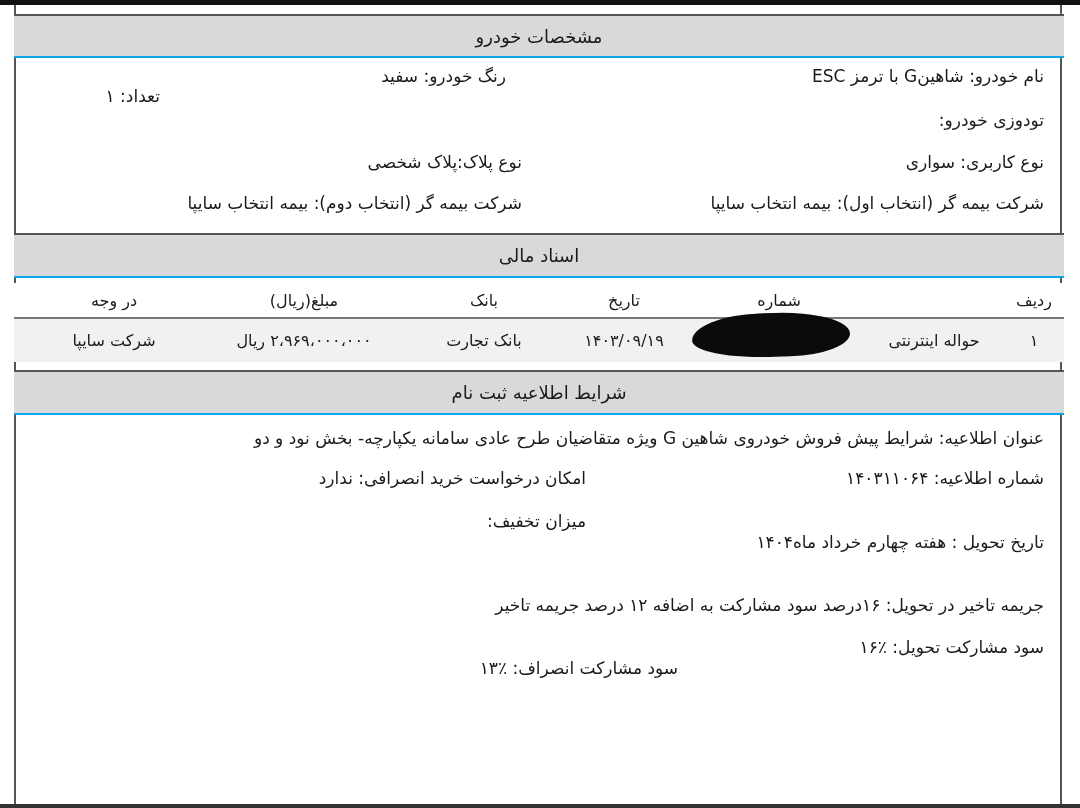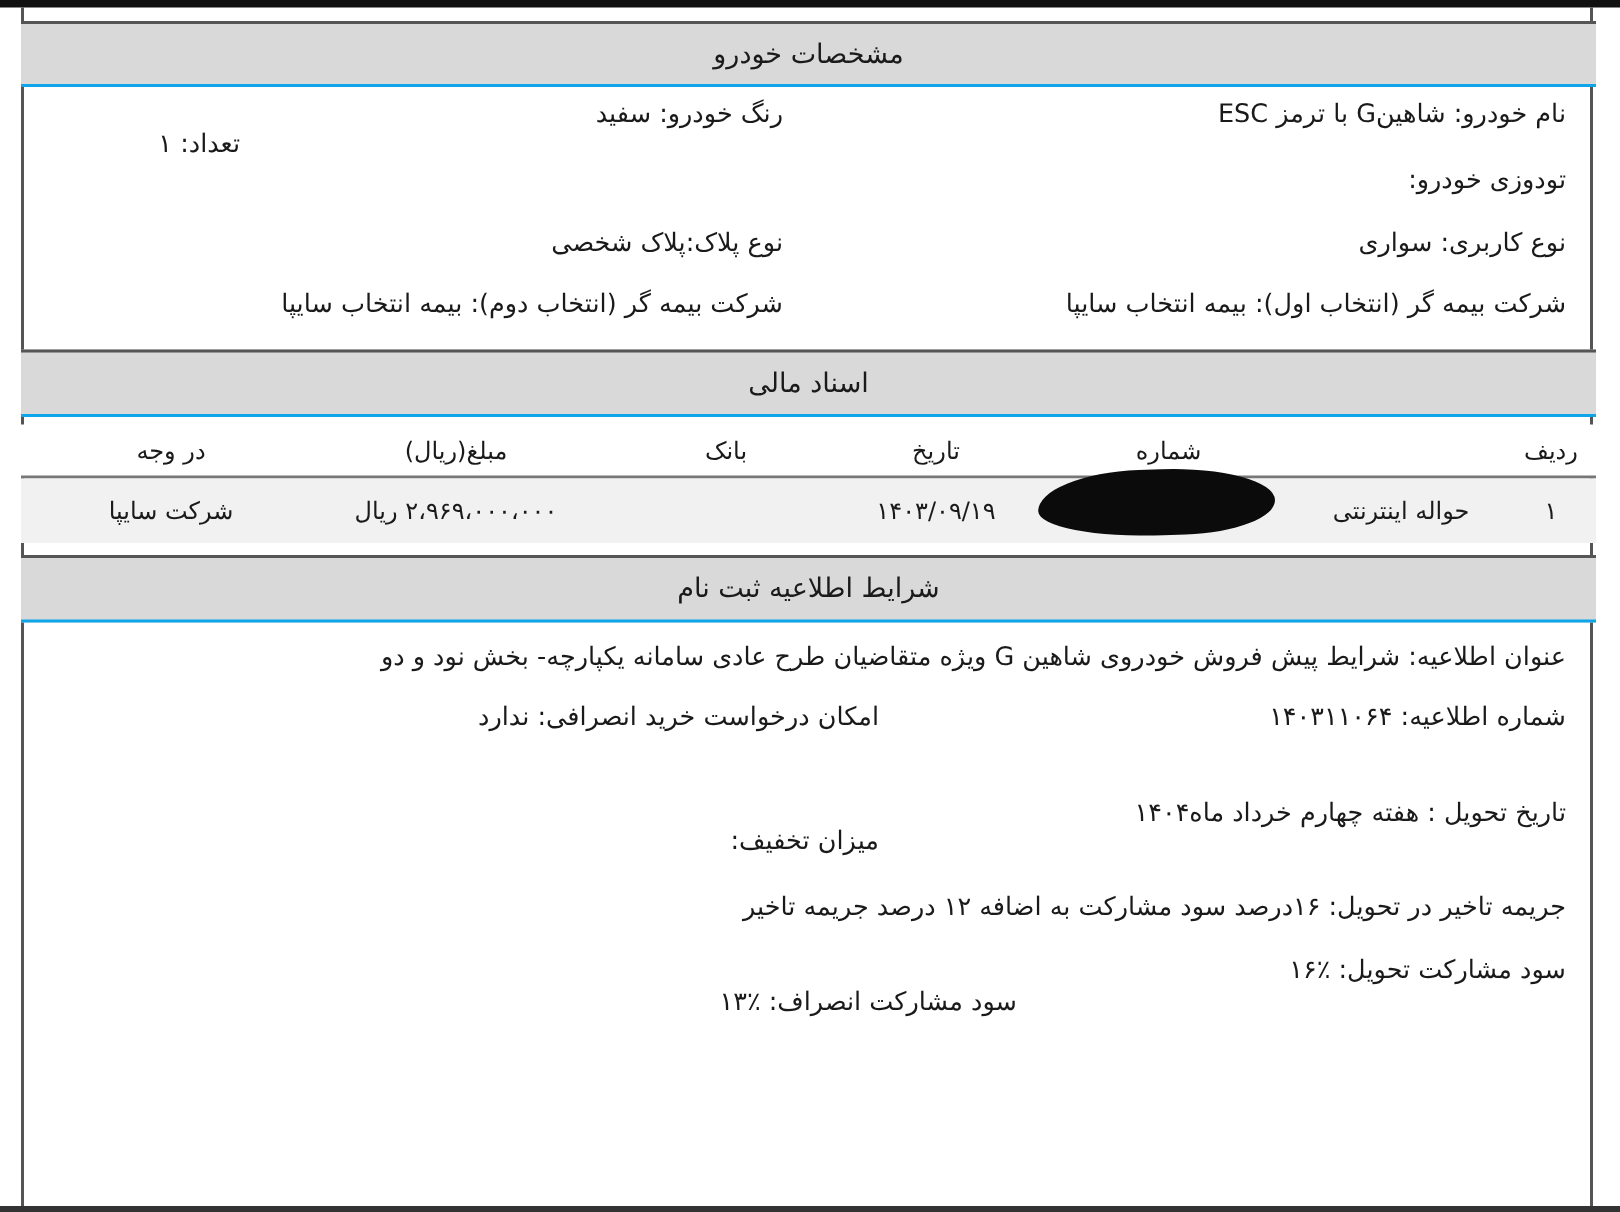--- a/index.html
+++ b/index.html
@@ -40,21 +40,21 @@
 <body>
 
 <div class="topbar"></div>
 <div class="frame"></div>
 
 <div class="sec-head" style="top:14px;height:44px;">
   <span>مشخصات خودرو</span>
 </div>
 
 <div class="txt" style="right:36px;top:66px;margin-left:32px;">نام خودرو: شاهینG با ترمز ESC</div>
-<div class="txt" style="right:558px;top:66px;">رنگ خودرو: سفید</div>
+<div class="txt" style="right:574px;top:66px;">رنگ خودرو: سفید</div>
 <div class="txt" style="right:920px;top:66px;margin-top:20px;">تعداد: ۱</div>
 <div class="txt" style="right:36px;top:110px;">تودوزی خودرو:</div>
 <div class="txt" style="right:36px;top:152px;">نوع کاربری: سواری</div>
 <div class="txt" style="right:558px;top:152px;">نوع پلاک:پلاک شخصی</div>
 <div class="txt" style="right:36px;top:193px;">شرکت بیمه گر (انتخاب  اول): بیمه انتخاب سایپا</div>
 <div class="txt" style="right:558px;top:193px;">شرکت بیمه گر (انتخاب دوم): بیمه انتخاب سایپا</div>
 
 <div class="sec-head" style="top:233px;height:45px;">
   <span>اسناد مالی</span>
 </div>
@@ -66,31 +66,32 @@
   <div class="cell" style="left:400px;width:140px;">بانک</div>
   <div class="cell" style="left:180px;width:220px;">مبلغ(ریال)</div>
   <div class="cell" style="left:20px;width:160px;">در وجه</div>
 </div>
 
 <div class="tbl-row tbl-data">
   <div class="cell" style="left:990px;width:60px;">۱</div>
   <div class="cell" style="left:850px;width:140px;">حواله اینترنتی</div>
   <div class="cell" style="left:680px;width:170px;"></div>
   <div class="cell" style="left:540px;width:140px;">۱۴۰۳/۰۹/۱۹</div>
+  <div class="cell" style="left:400px;width:140px;">بانک تجارت</div>
   <div class="cell" style="left:180px;width:220px;">۲،۹۶۹،۰۰۰،۰۰۰ ریال</div>
   <div class="cell" style="left:20px;width:160px;">شرکت سایپا</div>
 </div>
 <div class="redact"></div>
 
 <div class="sec-head" style="top:370px;height:45px;">
   <span>شرایط اطلاعیه ثبت نام</span>
 </div>
 
 <div class="txt" style="right:36px;top:428px;">عنوان اطلاعیه: شرایط پیش فروش خودروی شاهین G ویژه متقاضیان طرح عادی سامانه یکپارچه- بخش نود و دو</div>
 <div class="txt" style="right:36px;top:468px;">شماره اطلاعیه: ۱۴۰۳۱۱۰۶۴</div>
 <div class="txt" style="right:494px;top:468px;">امکان درخواست خرید انصرافی: ندارد</div>
-<div class="txt" style="right:494px;top:511px;margin-top:40px;">میزان تخفیف:</div>
+<div class="txt" style="right:494px;top:511px;">میزان تخفیف:</div>
 <div class="txt" style="right:36px;top:532px;">تاریخ تحویل : هفته چهارم خرداد ماه۱۴۰۴</div>
 <div class="txt" style="right:36px;top:595px;">جریمه تاخیر در تحویل: ۱۶درصد سود مشارکت به اضافه ۱۲ درصد جریمه تاخیر</div>
 <div class="txt" style="right:36px;top:637px;">سود مشارکت تحویل: ٪۱۶</div>
 <div class="txt" style="right:402px;top:637px;margin-top:21px;">سود مشارکت انصراف: ٪۱۳</div>
 
 <div class="bottomline"></div>
 
 </body></html>

